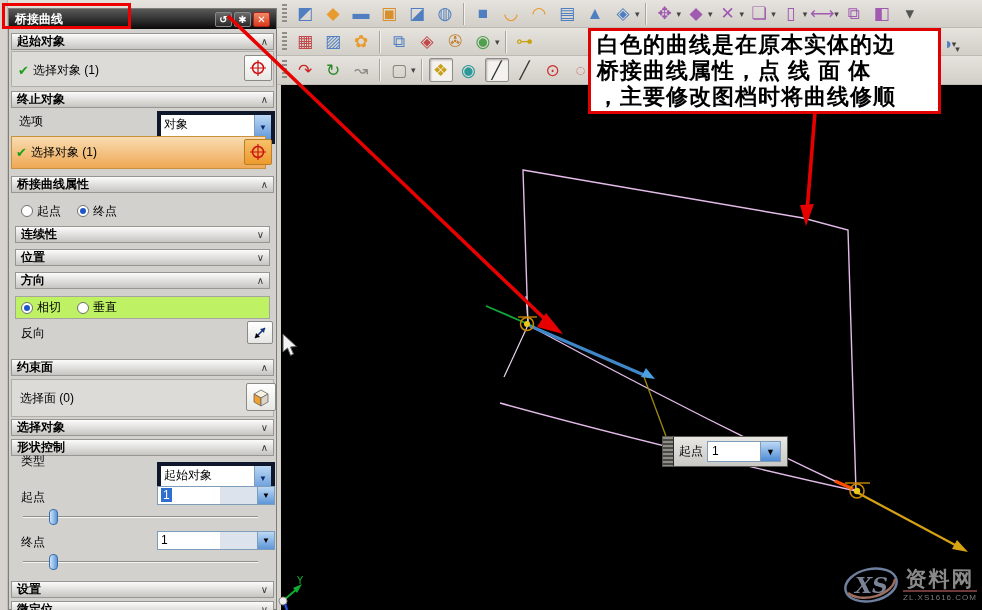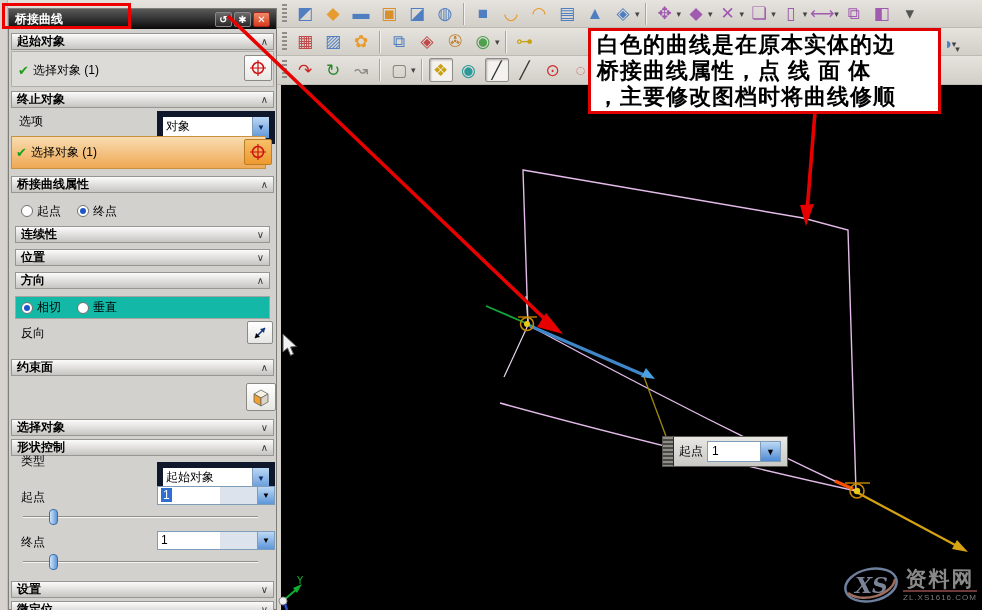--- a/index.html
+++ b/index.html
@@ -55,38 +55,38 @@
   .grp { position:absolute; left:2px; width:263px; border:1px solid #b0afab; background:#dcdbd7; }
   .row { position:absolute; display:flex; align-items:center; }
   .check { color:#18a018; font-size:13px; margin-right:4px; }
   .sel-row { position:absolute; left:4px; width:230px; height:24px; display:flex; align-items:center; padding:0 4px; }
   .sel-row.orange { background:linear-gradient(#f8dcb0,#efa855); border:1px solid #c9913e; width:255px; left:2px; }
 
   .xhair-btn { position:absolute; width:28px; height:26px; background:linear-gradient(#ffffff,#e8e8e4);
                border:1px solid #8a8a86; border-radius:2px; display:flex; align-items:center; justify-content:center; }
   .xhair-btn.orange { background:linear-gradient(#f6c069,#ee9a2e); border-color:#b97f26; }
 
-  .dropdown { position:absolute; height:33px; display:flex; border:6px solid #0f172a; background:#fff; }
+  .dropdown { position:absolute; height:33px; display:flex; border:4px solid #0f172a; background:#fff; }
   .dropdown .val { flex:1; padding:1px 3px; white-space:nowrap; overflow:hidden; }
   .dd-btn { width:17px; background:linear-gradient(#bcd8f5,#5e96d8); border-left:1px solid #7f9db9;
             display:flex; align-items:center; justify-content:center; font-size:8px; color:#0a2a6a; }
   .spin { position:absolute; height:19px; display:flex; border:1px solid #7f9db9; background:#fff; }
   .spin .val { width:62px; padding:1px 3px; background:#fff; }
   .spin .val .sel { background:#2f6fd0; color:#fff; padding:0 2px; }
   .spin .fill { flex:1; background:#dde3ec; }
   .slider { position:absolute; left:14px; width:235px; height:14px; }
   .slider .track { position:absolute; left:0; right:0; top:6px; height:2px; background:#8f8f8b; border-bottom:1px solid #f5f5f2; }
   .slider .thumb { position:absolute; top:-1px; width:9px; height:16px; border-radius:4px;
                    background:linear-gradient(90deg,#cfe6fa,#5e96d8); border:1px solid #3a6ea8; }
 
   .radio { display:inline-flex; align-items:center; margin-right:16px; }
   .rdot { width:12px; height:12px; border-radius:50%; border:1px solid #6f6f6b; background:#fff; margin-right:4px;
           display:inline-flex; align-items:center; justify-content:center; }
   .rdot.on::after { content:""; width:6px; height:6px; border-radius:50%; background:#1e56c8; }
-  .band { position:absolute; left:6px; width:255px; height:23px; background:#14b8a6; border:1px solid #a5a4a0;
+  .band { position:absolute; left:6px; width:255px; height:23px; background:#bef264; border:1px solid #a5a4a0;
           display:flex; padding:0 5px; }
   .sq-btn { position:absolute; background:linear-gradient(#ffffff,#e6e6e2); border:1px solid #8a8a86;
             border-radius:2px; display:flex; align-items:center; justify-content:center; }
 
   
   #annotation { position:absolute; left:588px; top:28px; width:353px; height:86px; background:#fff;
                 border:3px solid #e10000; z-index:20; padding:1px 6px; font-weight:bold; font-size:22px;
                 line-height:26px; letter-spacing:1px; white-space:nowrap; }
   #title-highlight { position:absolute; left:2px; top:3px; width:129px; height:26px; border:3px solid #ee0000;
                      z-index:31; pointer-events:none; }
@@ -331,20 +331,25 @@
       <path d="M3,13 L13,3" stroke="#16357f" stroke-width="1.6"></path>
       <polygon points="13,3 8,4 12,8" fill="#16357f"></polygon>
       <polygon points="3,13 8,12 4,8" fill="#000"></polygon>
     </svg>
   </div>
 
   <div class="hdr" style="top:350px">
     <span>约束面</span>
     <span class="arr">∧</span>
   </div>
+  <div class="grp" style="top:370px; height:38px;">
+    <div class="row" style="top:10px; left:8px;">
+      <span>选择面 (0)</span>
+    </div>
+  </div>
   <div class="sq-btn" style="left:237px; top:374px; width:30px; height:28px;">
     <svg width="22" height="22">
       <polygon points="4,8 11,4 18,8 11,12" fill="#f7f2e2" stroke="#666" stroke-width="0.8"></polygon>
       <polygon points="4,8 11,12 11,20 4,16" fill="#f0a030" stroke="#666" stroke-width="0.8"></polygon>
       <polygon points="18,8 11,12 11,20 18,16" fill="#ddd5c5" stroke="#666" stroke-width="0.8"></polygon>
     </svg>
   </div>
 
   <div class="hdr" style="top:410px">
     <span>选择对象</span>

